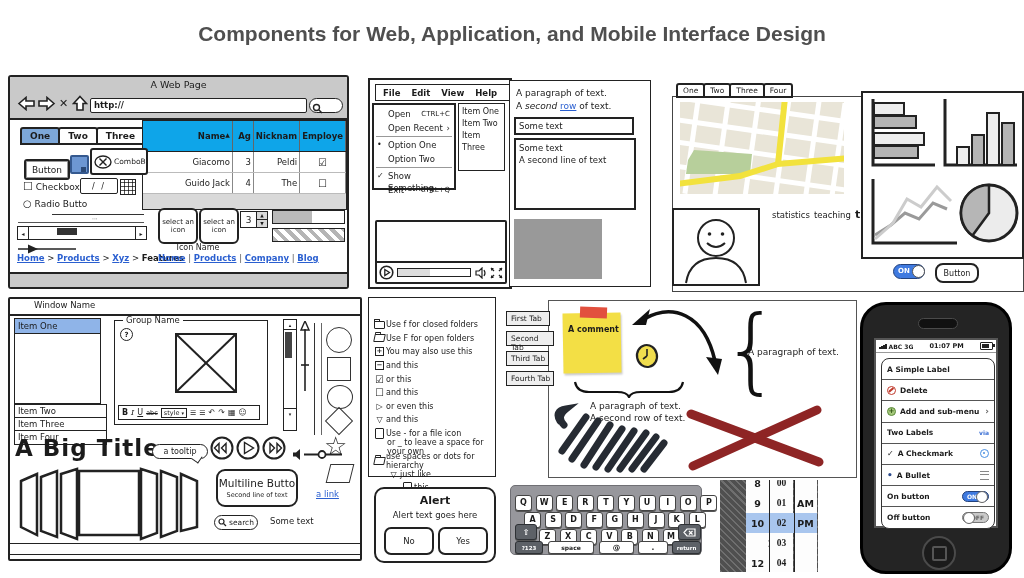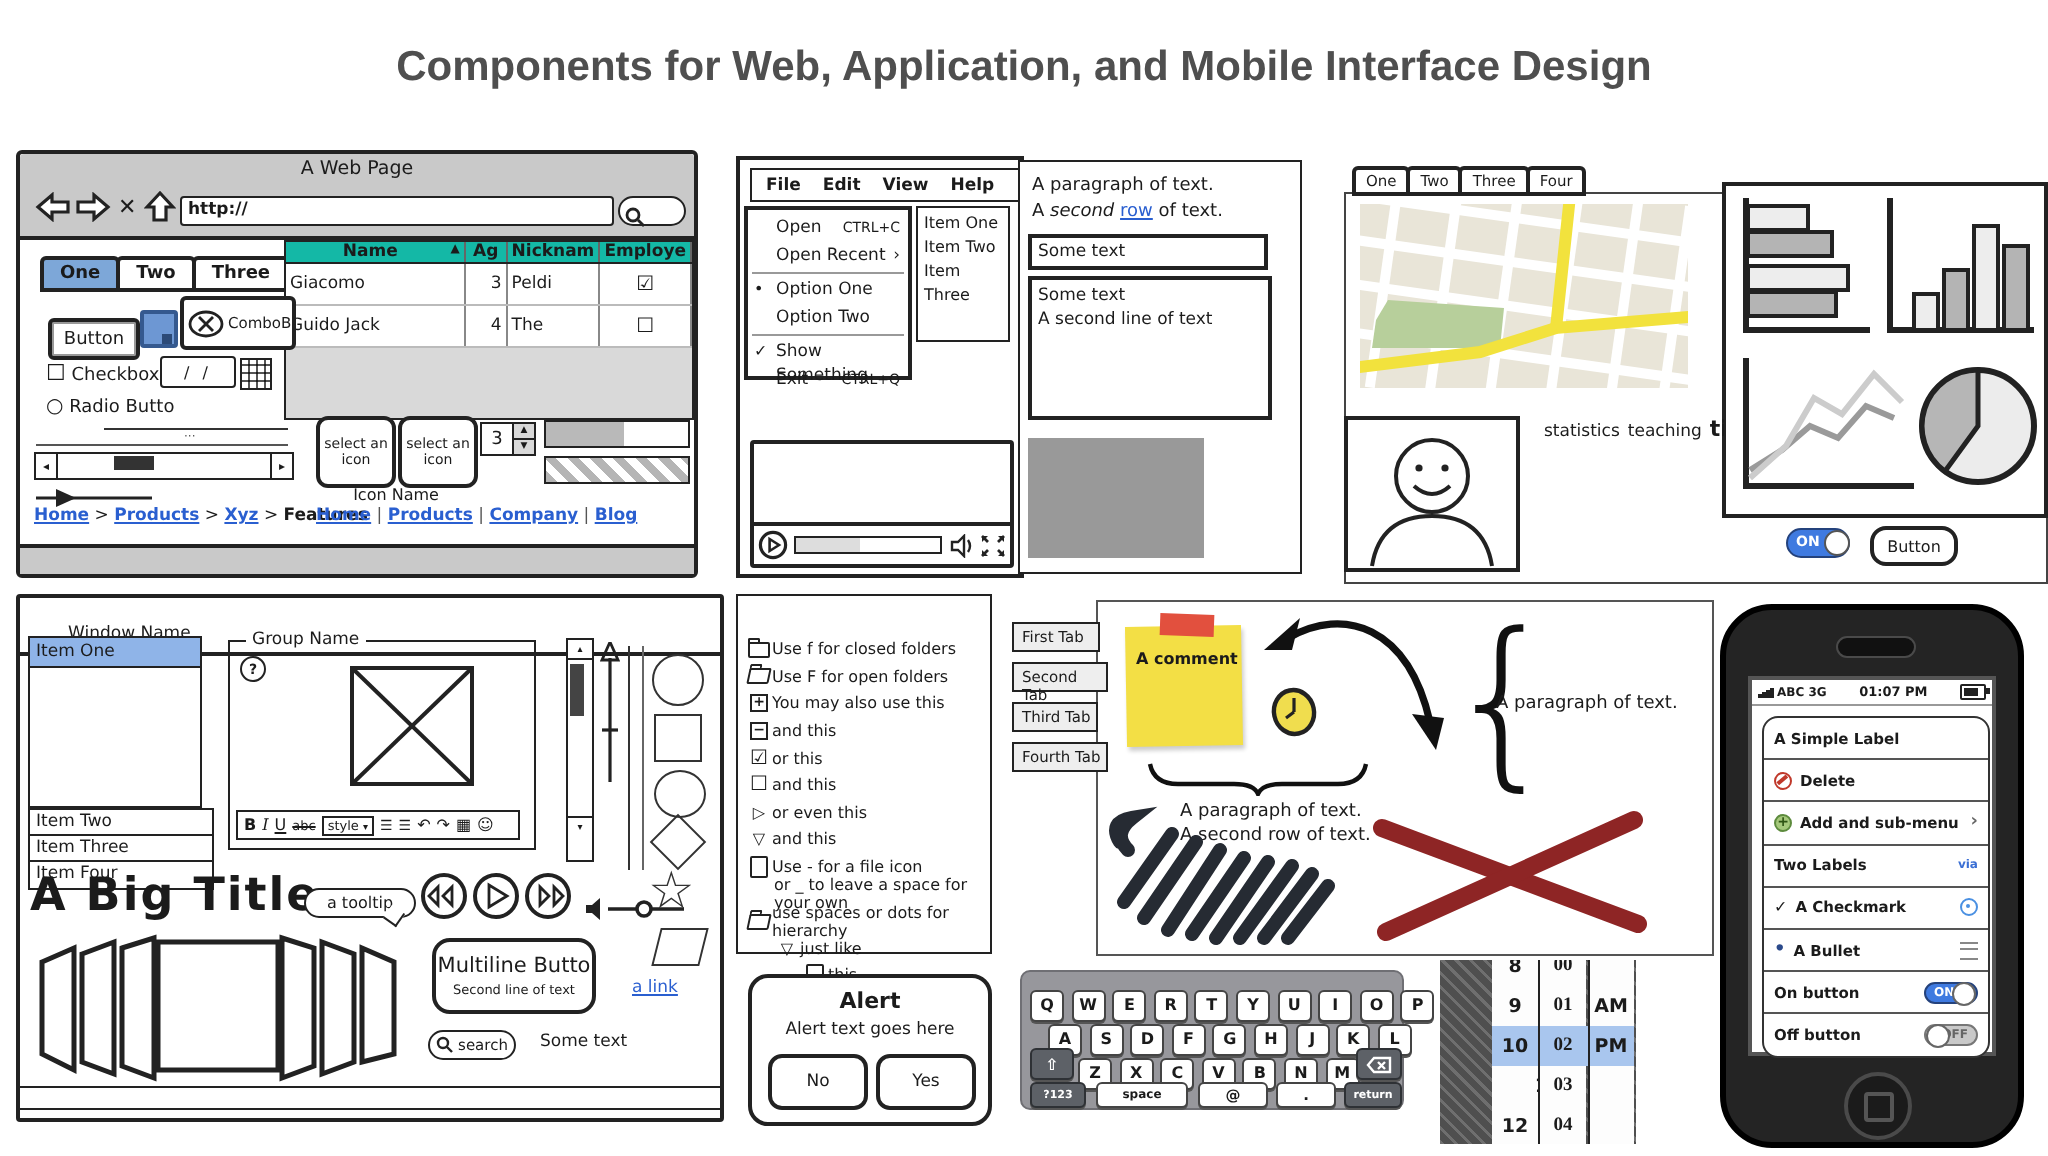--- a/index.html
+++ b/index.html
@@ -8,22 +8,22 @@
   .bx{border:2px solid #222;background:#fff;}
   .b15{border:1.5px solid #222;background:#fff;}
   .ctr{display:flex;align-items:center;justify-content:center;}
   .lnk{color:#2a5fd0;text-decoration:underline;font-weight:bold;}
   h1{font-family:"Liberation Sans","DejaVu Sans",sans-serif;}
   
   .chrome{position:absolute;left:0;top:0;right:0;height:41px;background:#c9c9c9;border-bottom:2px solid #222;border-radius:2px 2px 0 0;}
   .tab{display:inline-block;border:2px solid #222;background:#fff;border-radius:3px 3px 0 0;font-size:9px;font-weight:bold;padding:2px 8px;margin-right:-2px;}
   .tab.sel{background:#7da7d8;}
   .gridtbl{border-collapse:collapse;width:100%;font-size:8.5px;}
-  .gridtbl th{background:#14b8a6;border-bottom:1.5px solid #222;border-right:1px solid #666;text-align:center;padding:0 2px;font-size:8.5px;}
-  .gridtbl td{border-right:1px solid #888;border-bottom:1px solid #bbb;padding:3px 2px;height:14px;}
+  .gridtbl th{background:#0ea5e9;border-bottom:1.5px solid #222;border-right:1px solid #666;text-align:right;padding:10px 2px;font-size:8.5px;}
+  .gridtbl td{border-right:1px solid #888;border-bottom:1px solid #bbb;padding:3px 2px;height:14px;text-align:right;}
   
   .mrow{display:flex;justify-content:space-between;font-size:8.5px;padding:1px 4px 1px 14px;position:relative;height:12px;line-height:12px;}
   .mpre{position:absolute;left:3px;top:1px;font-size:8px;}
   .msep{border-top:1px solid #999;margin:1px 2px;}
   
   .trow{display:flex;align-items:center;height:13.6px;font-size:8px;padding-left:4px;}
   .tico{width:13px;display:inline-flex;justify-content:center;align-items:center;flex:none;}
   .folder{width:9px;height:6px;border:1.5px solid #222;border-radius:1px;position:relative;background:#fff;}
   .folder:before{content:"";position:absolute;left:-1px;top:-3px;width:4px;height:2px;border:1.5px solid #222;border-bottom:none;border-radius:1px 1px 0 0;}
   .file{width:7px;height:9px;border:1.5px solid #222;border-radius:1px;background:#fff;}
@@ -320,21 +320,21 @@
 
   <div class="abs" style="left:770px;top:203px;width:92px;height:88px;line-height:1.25;overflow:hidden;"><span class="ts-m">statistics</span><span class="ts-m">teaching</span><span class="ts-l">tips</span></div>
 
   <div class="abs" style="left:893px;top:264px;width:32px;height:15px;border-radius:8px;background:#3f7ae0;border:1.5px solid #24427c;box-sizing:border-box;">
     <span style="color:#fff;font-size:7px;font-weight:bold;position:absolute;left:4px;top:2px;">ON</span>
     <span style="position:absolute;right:-1px;top:-0.5px;width:13px;height:13px;background:#fff;border:1.5px solid #555;border-radius:50%;box-sizing:border-box;"></span>
   </div>
   <div class="abs bx ctr" style="left:935px;top:263px;width:40px;height:16px;border-radius:8px;font-size:8px;">Button</div>
 
   <div class="abs bx" style="left:8px;top:297px;width:350px;height:260px;border-radius:2px;">
-    <div class="abs" style="left:0;top:12px;right:0;height:14px;border-bottom:2px solid #222;font-size:8.5px;padding:1px 0 0 24px;"><span>Window Name</span></div>
+    <div class="abs" style="left:0;top:0;right:0;height:14px;border-bottom:2px solid #222;font-size:8.5px;padding:1px 0 0 24px;"><span>Window Name</span></div>
 
     <div class="abs b15" style="left:4px;top:19px;width:85px;height:84px;">
       <div style="background:#8fb4e8;border-bottom:1.5px solid #222;font-size:8.5px;padding:2px 3px;">Item One</div>
     </div>
     <div class="abs b15" style="left:4px;top:105px;width:85px;height:11px;font-size:8.5px;padding:1px 3px;box-sizing:content-box;">Item Two</div>
     <div class="abs b15" style="left:4px;top:118px;width:85px;height:11px;font-size:8.5px;padding:1px 3px;">Item Three</div>
     <div class="abs b15" style="left:4px;top:131px;width:85px;height:11px;font-size:8.5px;padding:1px 3px;">Item Four</div>
 
     <fieldset class="abs" style="left:104px;top:16px;width:152px;height:108px;border:1.5px solid #222;margin:0;padding:0;">
       <legend style="font-size:8.5px;margin-left:8px;padding:0 3px;">Group Name</legend>

